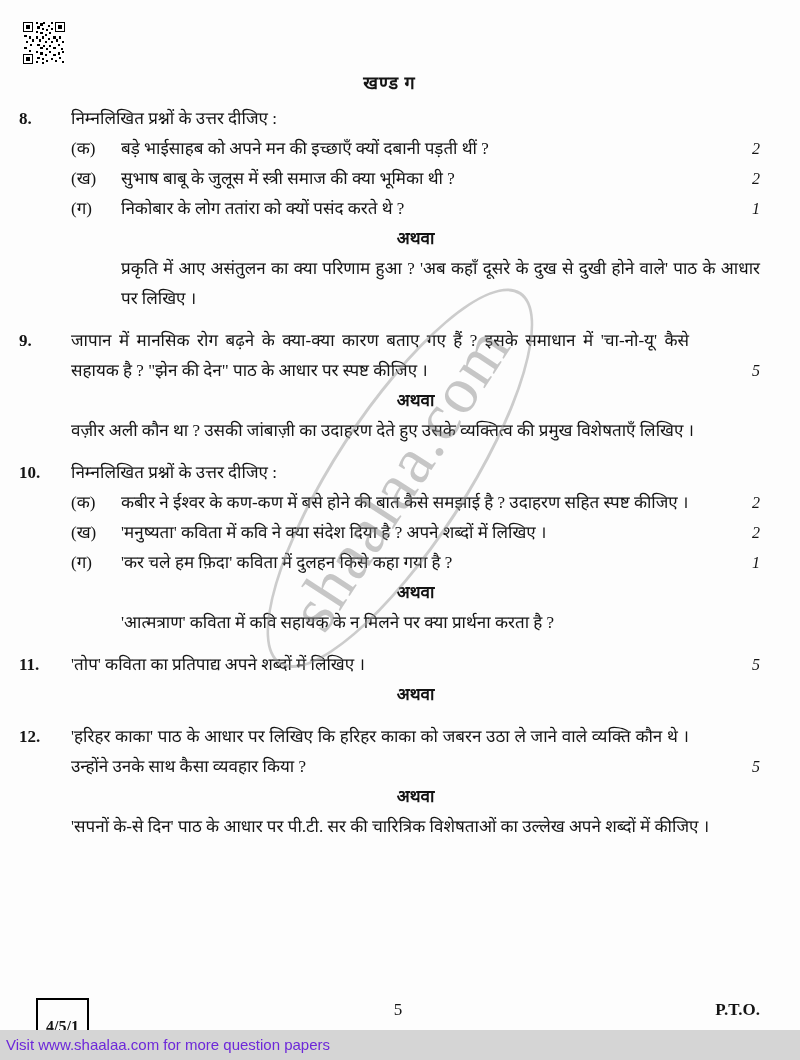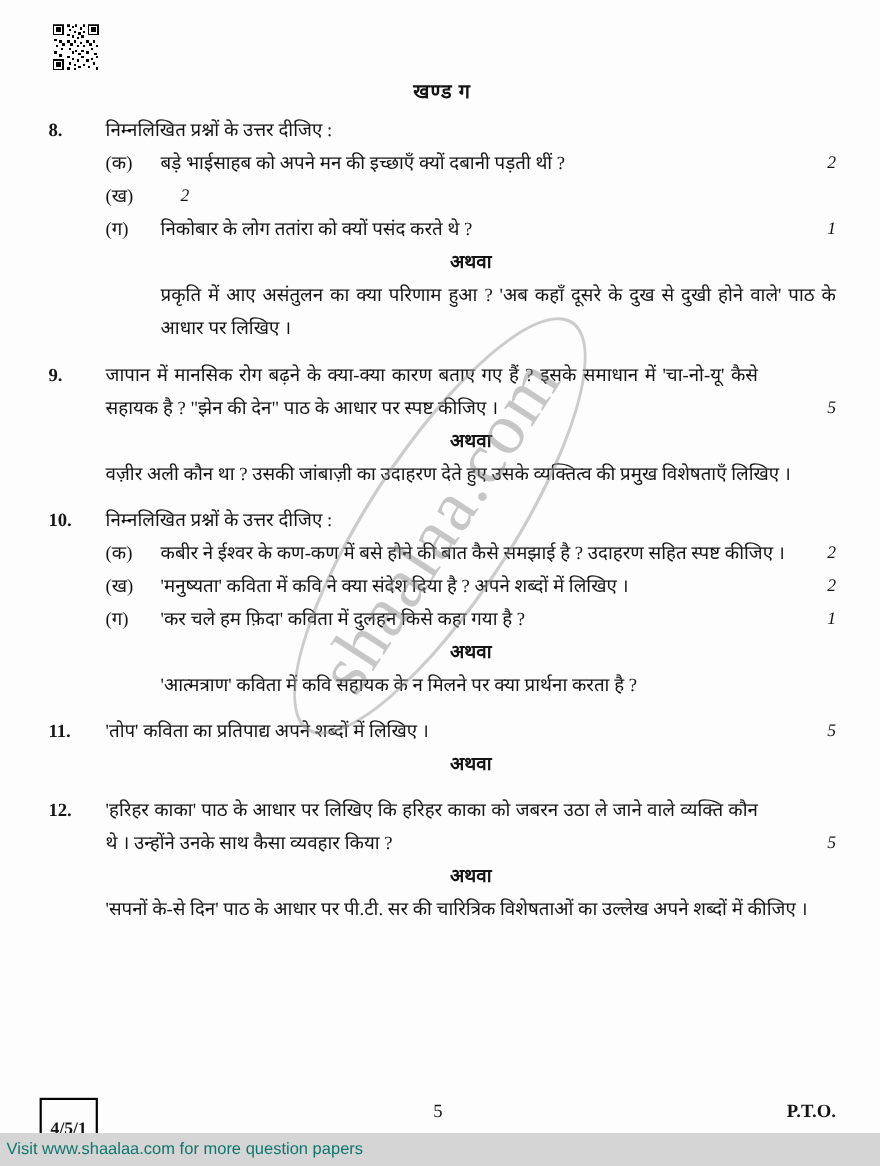--- a/index.html
+++ b/index.html
@@ -1,21 +1,21 @@
 <!DOCTYPE html>
 <html><head>
 <meta charset="utf-8">
 <style>
   * { margin:0; padding:0; box-sizing:border-box; }
   html,body { width:800px; height:1060px; }
   body {
     position:relative; background:#fdfdfd; color:#141414;
     font-family:"Liberation Serif", serif; overflow:hidden;
   }
-  .page { position:absolute; inset:0; padding:20px 40px 0 44px; }
+  .page { position:absolute; inset:0; padding:20px 40px 0 19px; }
   .qr-wrap { height:48px; margin:2px 0 0 4px; }
   .section-heading { text-align:center; font-size:18px; font-weight:bold; margin:0 0 10px 0; letter-spacing:1px; }
   .q { display:flex; margin-bottom:12px; }
   .qnum { flex:0 0 52px; font-weight:bold; font-size:17px; line-height:30px; }
   .qbody { flex:1; font-size:17px; line-height:30px; }
   .rowm { display:flex;gap:45px; }
   .rowm .txt { flex:1; }
   .just { text-align:justify; }
   .marks { flex:0 0 26px; text-align:right; font-style:italic; font-size:16px; align-self:flex-end; line-height:30px; }
   .part { display:flex; }
@@ -46,21 +46,21 @@
     position:absolute; left:0; top:0;
     border:2px solid #000; padding:16px 8px;
     font-weight:bold; font-size:16px; line-height:22px;
   }
   .pageno { position:absolute; left:0; right:0; top:0; text-align:center; font-size:17px; line-height:24px; }
   .pto { position:absolute; right:0; top:0; font-weight:bold; font-size:17px; line-height:24px; }
   .promo-bar {
     position:absolute; left:0; right:0; bottom:0; height:30px;
     background:#d5d5d5; z-index:4;
     font-family:"Liberation Sans", sans-serif;
-    font-size:15px; color:#0f766e; line-height:30px;
+    font-size:15px; color:#6d28d9; line-height:30px;
     padding-left:6px;
   }
 </style>
 </head>
 <body>
 
 <div class="page">
 
   <div class="qr-wrap">
     <svg width="42" height="42" viewBox="0 0 29 29" shape-rendering="crispEdges">
@@ -139,20 +139,21 @@
     <div class="qnum">8.</div>
     <div class="qbody">
       <div>निम्नलिखित प्रश्नों के उत्तर दीजिए :</div>
       <div class="part">
         <span class="plabel">(क)</span>
         <span class="ptext">बड़े भाईसाहब को अपने मन की इच्छाएँ क्यों दबानी पड़ती थीं ?</span>
         <span class="marks">2</span>
       </div>
       <div class="part">
         <span class="plabel">(ख)</span>
+        <span class="ptext">सुभाष बाबू के जुलूस में स्त्री समाज की क्या भूमिका थी ?</span>
         <span class="marks">2</span>
       </div>
       <div class="part">
         <span class="plabel">(ग)</span>
         <span class="ptext">निकोबार के लोग ततांरा को क्यों पसंद करते थे ?</span>
         <span class="marks">1</span>
       </div>
       <div class="or-sep">अथवा</div>
       <div class="alt-indent just">प्रकृति में आए असंतुलन का क्या परिणाम हुआ ? 'अब कहाँ दूसरे के दुख से दुखी होने वाले' पाठ के आधार पर लिखिए ।</div>
     </div>

